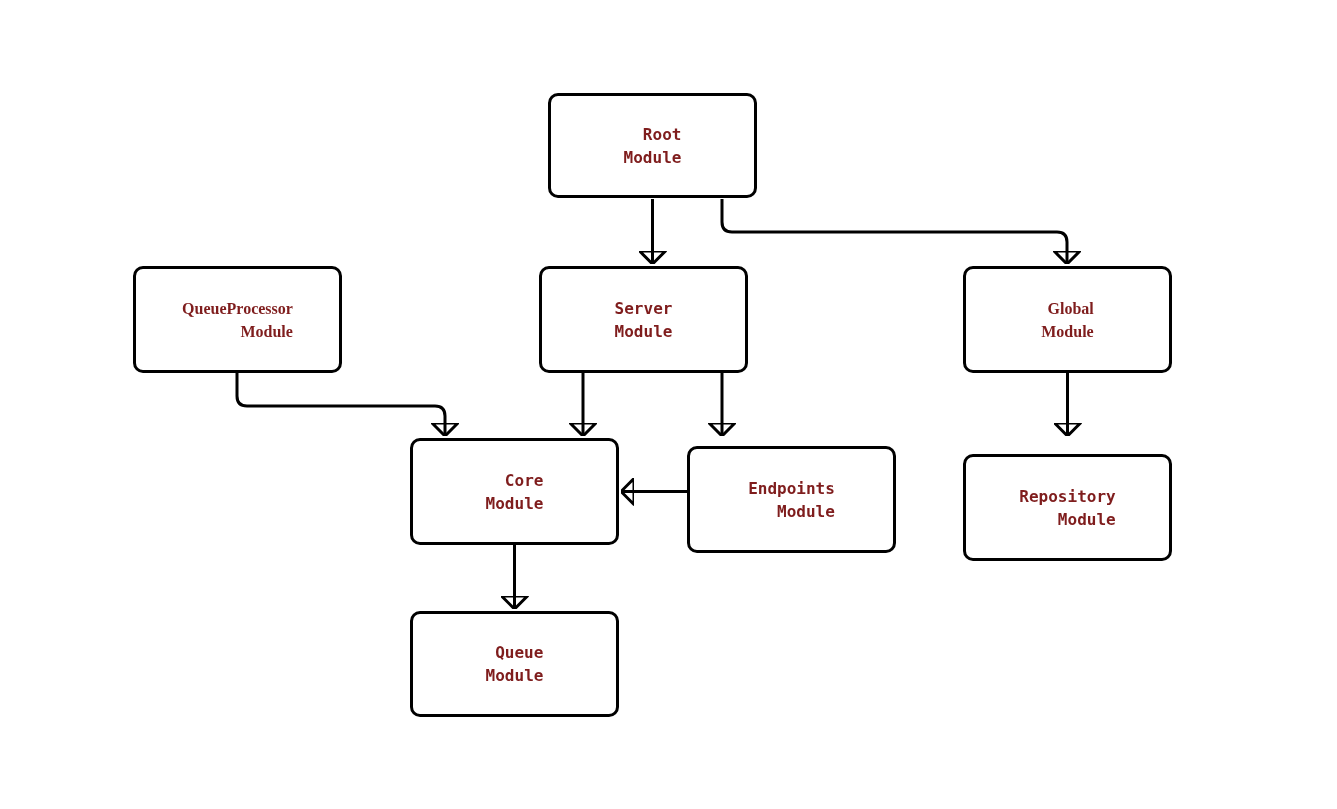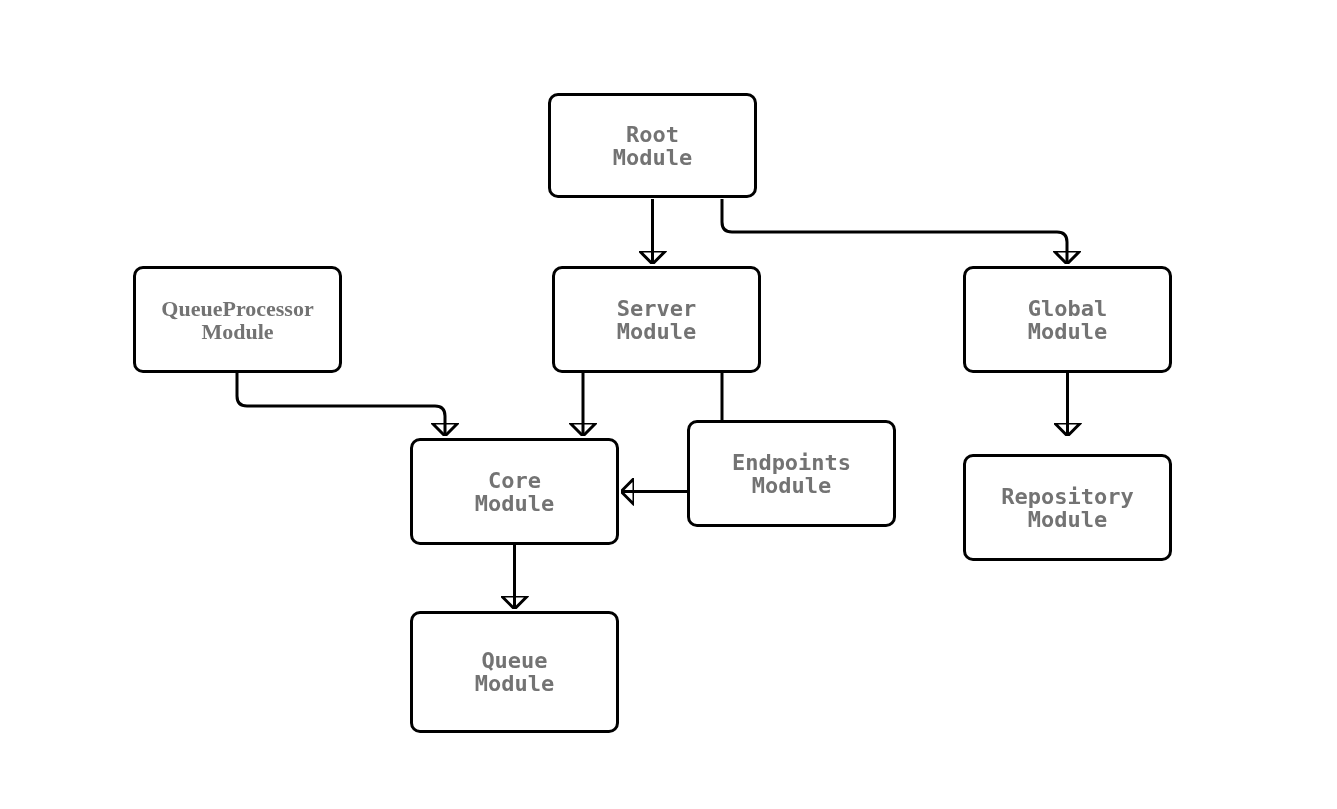--- a/index.html
+++ b/index.html
@@ -32,35 +32,35 @@
     position: absolute;
     width: 209px;
     height: 107px;
     box-sizing: border-box;
     background: #ffffff;
     border: 3px solid #000000;
     border-radius: 10px;
     display: flex;
     align-items: center;
     justify-content: center;
-    text-align: center;
+    text-align: right;
     font-weight: bold;
-    font-size: 22px;
+    font-size: 16px;
     line-height: 23px;
-    color: #737373;
+    color: #7f1d1d;
     white-space: pre-line;
   }
   .node-root          { left: 548px;  top: 93px;  height: 105px; }
   .node-queueprocessor{ left: 133px;  top: 266px; font-family: Liberation Serif, serif; }
-  .node-server        { left: 552px;  top: 266px; }
-  .node-global        { left: 963px;  top: 266px; }
+  .node-server        { left: 539px;  top: 266px; }
+  .node-global        { left: 963px;  top: 266px; font-family: Liberation Serif, serif; }
   .node-core          { left: 410px;  top: 438px; }
-  .node-endpoints     { left: 687px;  top: 420px; }
+  .node-endpoints     { left: 687px;  top: 446px; }
   .node-repository    { left: 963px;  top: 454px; }
-  .node-queue         { left: 410px;  top: 611px; height: 122px; }
+  .node-queue         { left: 410px;  top: 611px; height: 106px; }
 </style>
 </head>
 <body>
 
 <div class="canvas">
 
   <svg class="edges-layer" width="1337" height="809" viewBox="0 0 1337 809" xmlns="http://www.w3.org/2000/svg">
     <defs>
       <marker id="arrow" viewBox="0 0 13 28" markerWidth="13" markerHeight="28" refX="12" refY="14" orient="auto" markerUnits="userSpaceOnUse">
         <path d="M0,1 L13,14 L0,27 Z" fill="#000000" stroke="none"></path>

